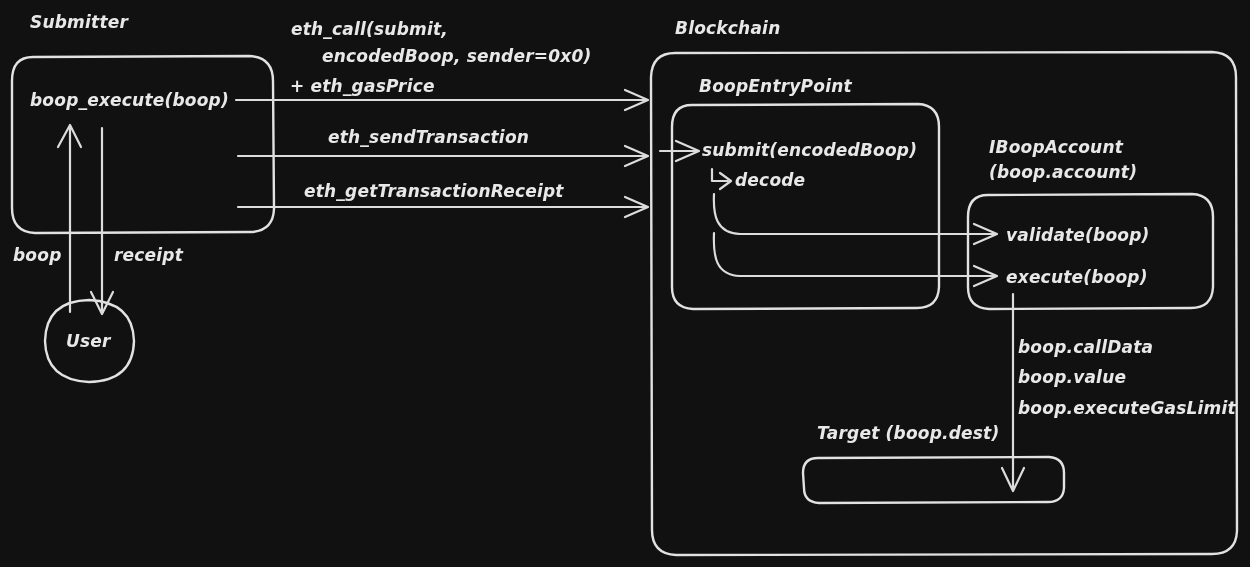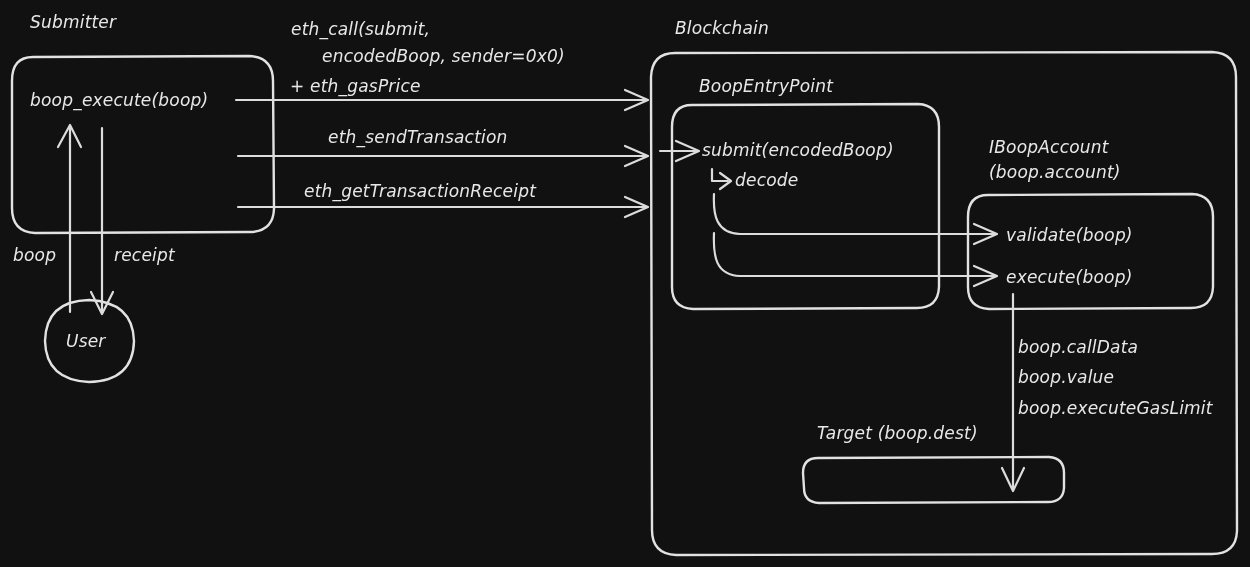--- a/index.html
+++ b/index.html
@@ -7,20 +7,21 @@
     padding: 0;
     background: #111111;
   }
   #canvas-root {
     position: relative;
     width: 1250px;
     height: 567px;
     background: #111111;
     overflow: hidden;
     font-family: "DejaVu Sans", sans-serif;
+    font-weight: bold;
   }
   #diagram-svg {
     position: absolute;
     left: 0;
     top: 0;
     width: 1250px;
     height: 567px;
   }
   .dg-text {
     fill: #e8e8e8;

